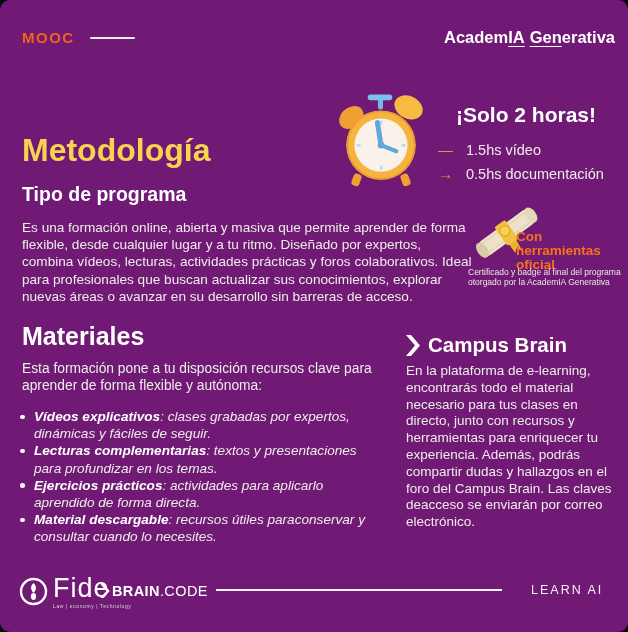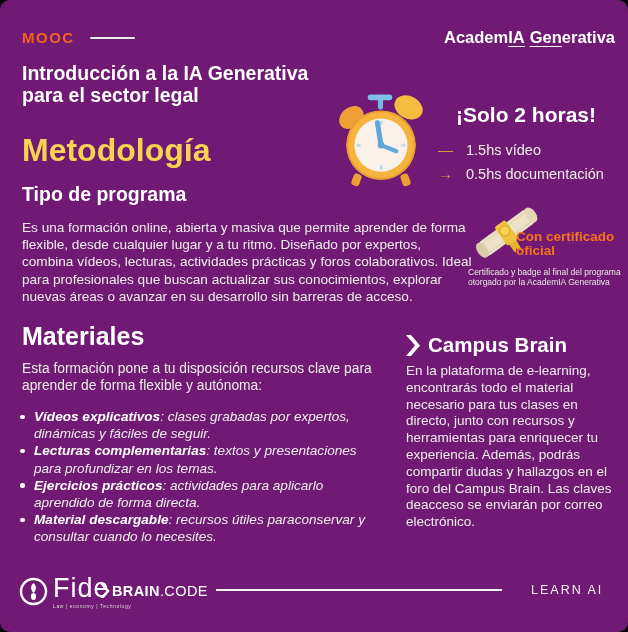--- a/index.html
+++ b/index.html
@@ -67,24 +67,20 @@
   .learn-ai { left:531px; top:583px; font-size:12.5px; font-weight:500; letter-spacing:2px; color:#f3f3f3; }
 </style>
 </head>
 <body>
 
 <div class="canvas">
 
   <div class="abs badge">MOOC</div>
   <div class="abs badge-line"></div>
   <div class="abs brand"><span>Academ</span><span class="u">IA</span><span class="sp"></span><span class="u">Gen</span><span>erativa</span></div>
-  <div class="abs title">
-    <div>Introducción a la IA Generativa</div>
-    <div>para el sector legal</div>
-  </div>
 
   <div class="abs metodologia">Metodología</div>
 
   <div class="abs clock-wrap">
     <svg viewBox="0 0 92 95" width="94" height="97">
       <ellipse cx="17" cy="27" rx="13" ry="10" transform="rotate(-38 17 27)" fill="#ef9f33"></ellipse>
       <ellipse cx="73" cy="17" rx="14.5" ry="11" transform="rotate(28 73 17)" fill="#f6bb40"></ellipse>
       <rect x="43" y="8" width="5" height="11" rx="2" fill="#73b9e8"></rect>
       <rect x="33" y="4.5" width="24" height="5.5" rx="2.7" fill="#7cc0ec"></rect>
       <circle cx="46" cy="54" r="34" fill="#f6b43e"></circle>
@@ -122,21 +118,21 @@
         <path d="M12 42 L70 42" stroke="#dccfae" stroke-width="1"></path>
         <ellipse cx="11" cy="36.5" rx="5" ry="8.5" fill="#d9cba9"></ellipse>
         <ellipse cx="71" cy="36.5" rx="5" ry="8.5" fill="#e4d7b8"></ellipse>
         <polygon points="36,44 45,44 43,60 39.5,55 36,58" fill="#e9b22f"></polygon>
         <rect x="34" y="25" width="13" height="23" rx="2" fill="#f1c13d"></rect>
         <circle cx="40.5" cy="34" r="5" fill="#f8d254" stroke="#e0a92b" stroke-width="1.2"></circle>
       </g>
     </svg>
   </div>
   <div class="abs cert-title">
-    <div>Con certificado</div>
+    <div>Con herramientas</div>
     <div>oficial</div>
   </div>
   <div class="abs mat-heading">Materiales</div>
 
   <div class="abs cert-note">
     <div>Certificado y badge al final del programa</div>
     <div>otorgado por la AcademIA Generativa</div>
   </div>
   <div class="abs mat-intro">Esta formación pone a tu disposición recursos clave para aprender de forma flexible y autónoma:</div>
   <ul class="abs mat-list">

